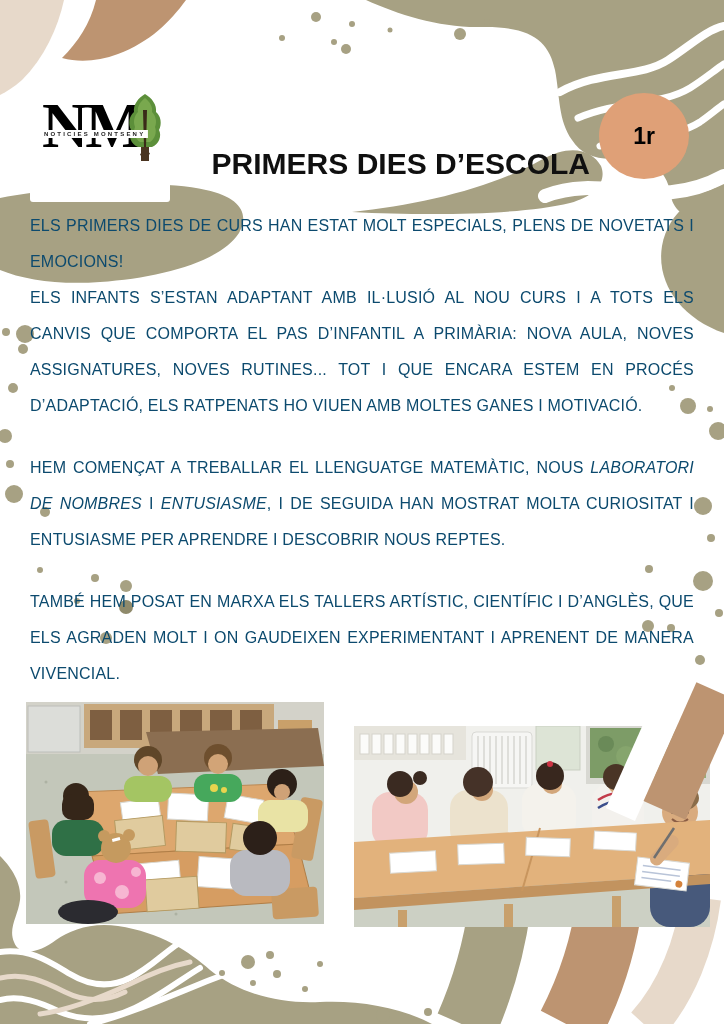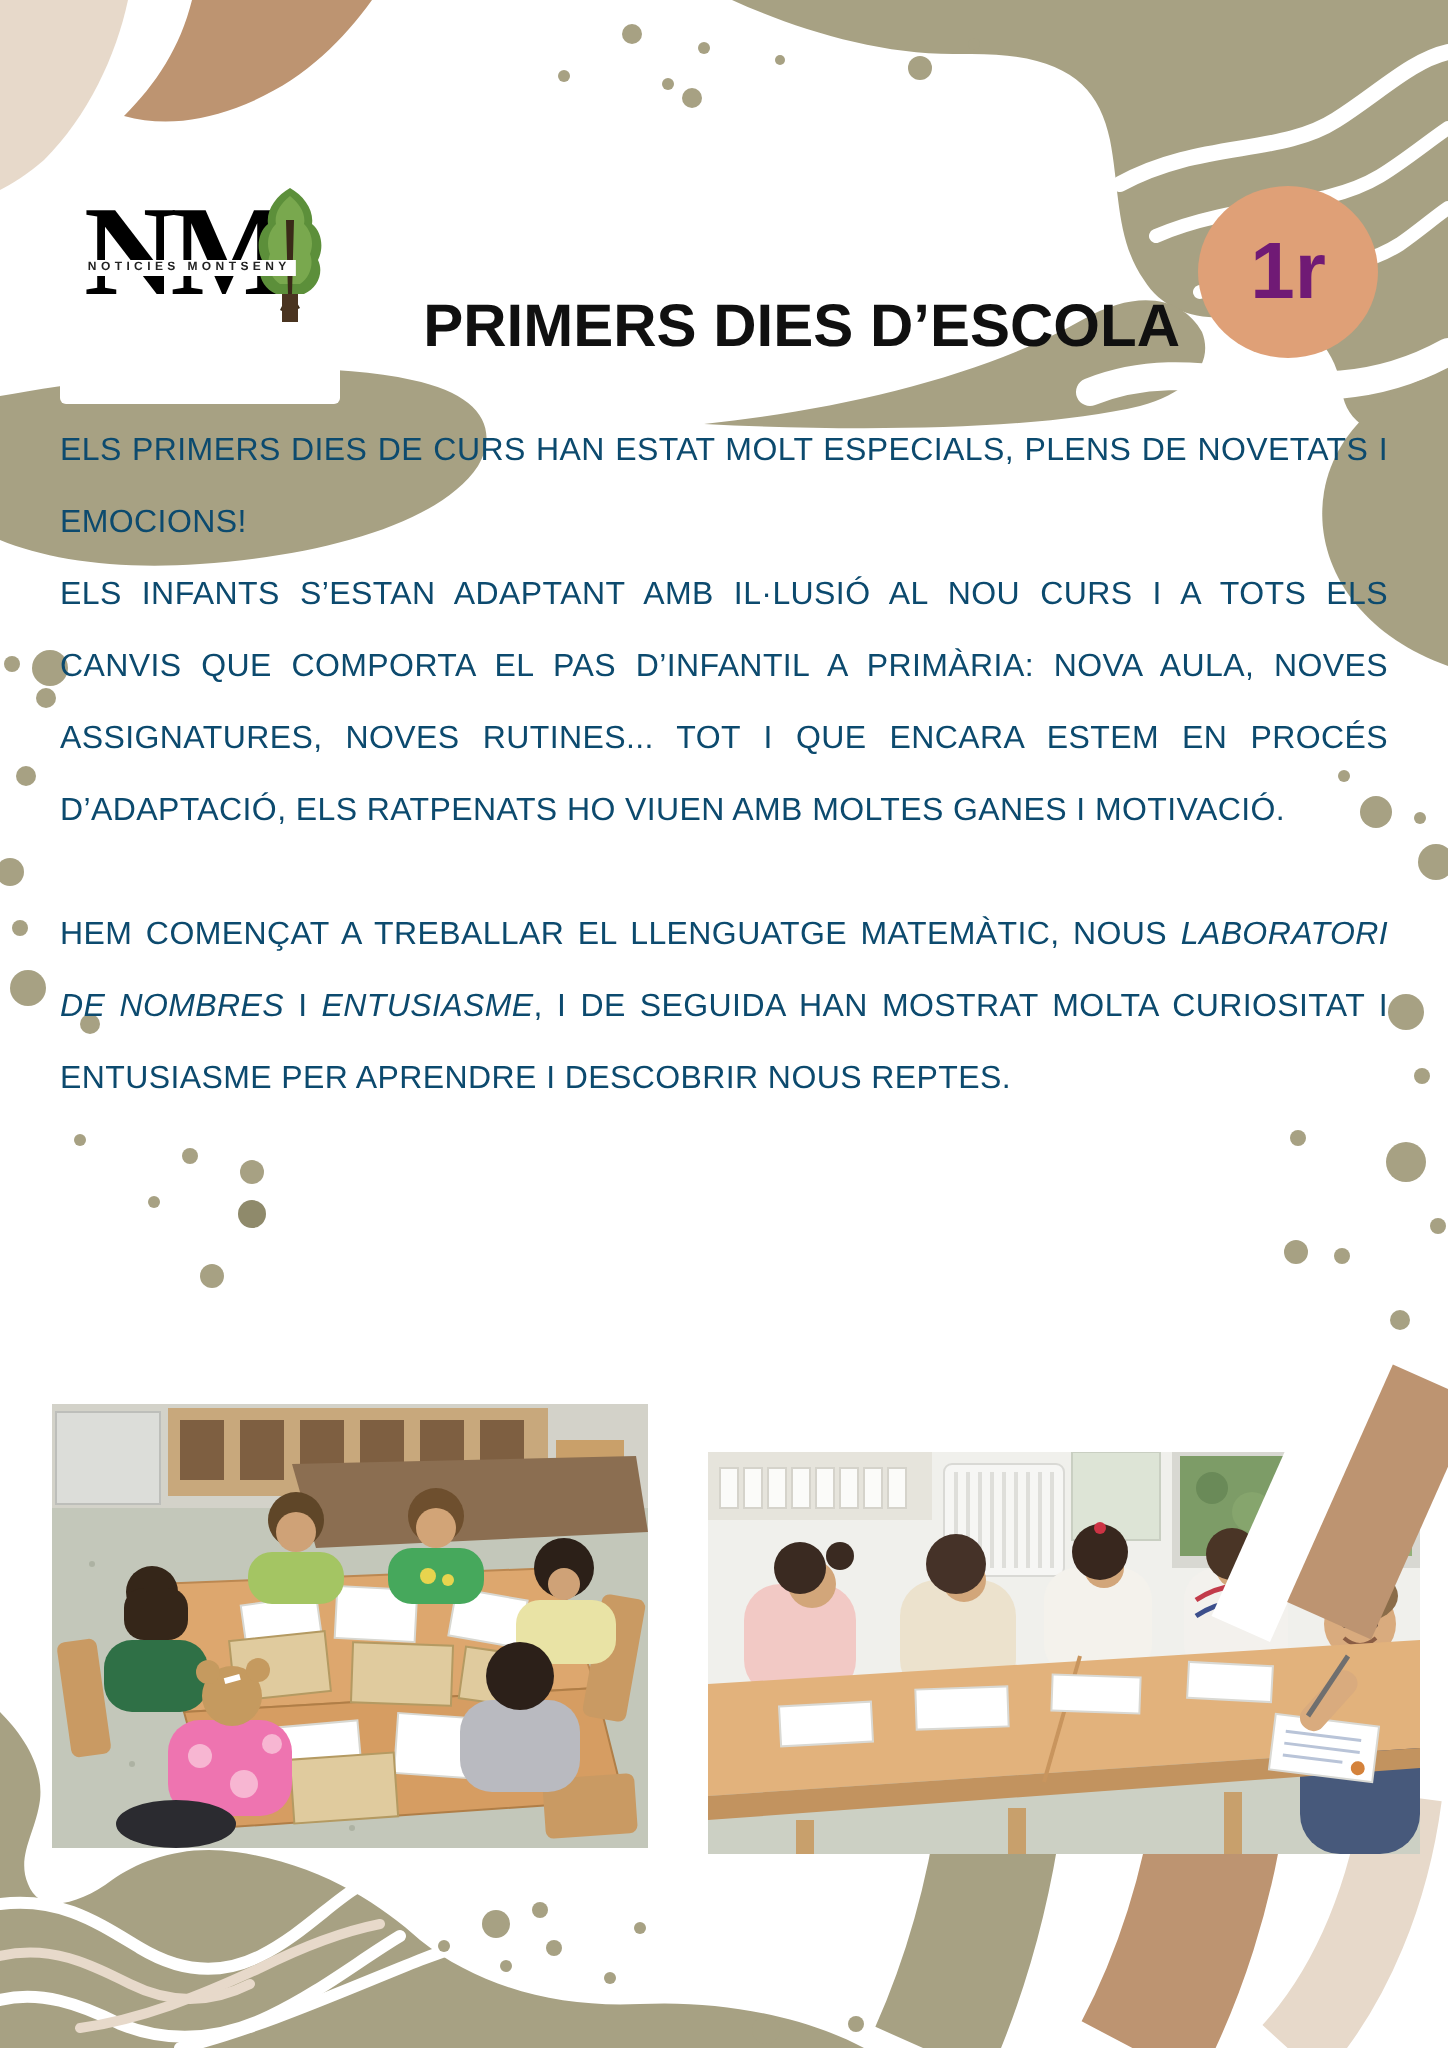--- a/index.html
+++ b/index.html
@@ -29,21 +29,21 @@
   .logo-tree { position:absolute; right:6px; top:20px; z-index:3; }
 
   .title {
     position:absolute; left:178px; top:127px; width:412px; z-index:2;
     text-align:right; font-size:30px; font-weight:bold; color:#101010;
   }
   .badge {
     position:absolute; left:599px; top:93px; width:90px; height:86px;
     background:#dfa077; border-radius:50%; z-index:2;
     display:flex; align-items:center; justify-content:center;
-    font-size:40px; font-weight:bold; color:#701a75;
+    font-size:23px; font-weight:bold; color:#000000;
   }
 
   .article {
     position:absolute; left:30px; top:208px; width:664px; z-index:2;
     color:#0c4a6e; font-size:16px; font-weight:normal;
     text-align:justify; line-height:36px; letter-spacing:0.2px;
   }
   .article p { margin:0; }
   .article p.gap { margin-top:26px; }
   .it { font-style:italic; }
@@ -161,20 +161,21 @@
     </svg>
   </div>
 
   <h1 class="title">PRIMERS DIES D’ESCOLA</h1>
   <div class="badge">1r</div>
 
   <main class="article">
     <p><span>ELS PRIMERS DIES DE CURS HAN ESTAT MOLT ESPECIALS, PLENS DE NOVETATS I EMOCIONS!</span></p>
     <p><span>ELS INFANTS S’ESTAN ADAPTANT AMB IL·LUSIÓ AL NOU CURS I A TOTS ELS CANVIS QUE COMPORTA EL PAS D’INFANTIL A PRIMÀRIA: NOVA AULA, NOVES ASSIGNATURES, NOVES RUTINES... TOT I QUE ENCARA ESTEM EN PROCÉS D’ADAPTACIÓ, ELS RATPENATS HO VIUEN AMB MOLTES GANES I MOTIVACIÓ.</span></p>
     <p class="gap"><span>HEM COMENÇAT A TREBALLAR EL LLENGUATGE MATEMÀTIC, NOUS </span><span class="it">LABORATORI DE NOMBRES</span><span> I </span><span class="it">ENTUSIASME</span><span>, I DE SEGUIDA HAN MOSTRAT MOLTA CURIOSITAT I ENTUSIASME PER APRENDRE I DESCOBRIR NOUS REPTES.</span></p>
+    <p class="gap"><span>TAMBÉ HEM POSAT EN MARXA ELS TALLERS ARTÍSTIC, CIENTÍFIC I D’ANGLÈS, QUE ELS AGRADEN MOLT I ON GAUDEIXEN EXPERIMENTANT I APRENENT DE MANERA VIVENCIAL.</span></p>
   </main>
 
   <svg id="photoL" class="photo" width="298" height="222" viewBox="0 0 298 222">
     <rect width="298" height="222" fill="#d3d2c9"></rect>
     <rect y="52" width="298" height="170" fill="#c3c7ba"></rect>
     <g fill="#adb2a3">
       <circle cx="20" cy="80" r="1.5"></circle>
         <circle cx="40" cy="180" r="1.5"></circle>
         <circle cx="284" cy="120" r="1.5"></circle>
       <circle cx="150" cy="212" r="1.5"></circle>

